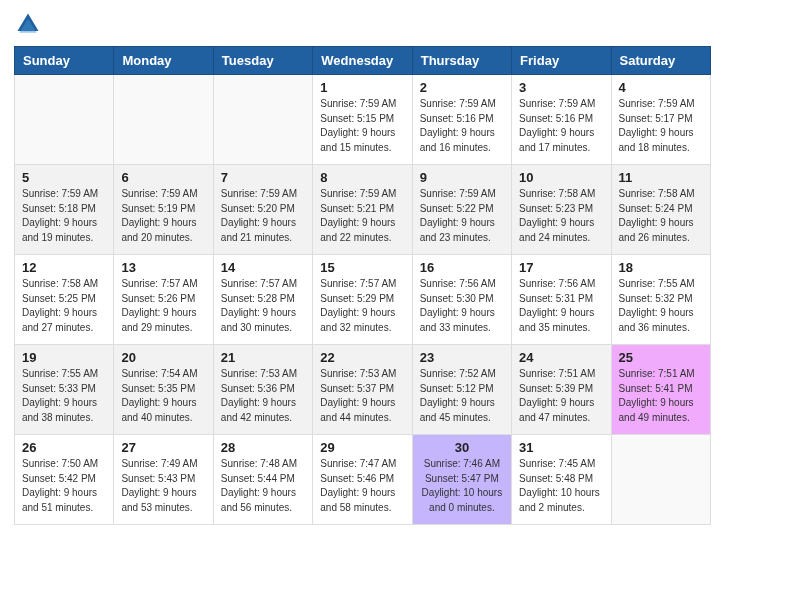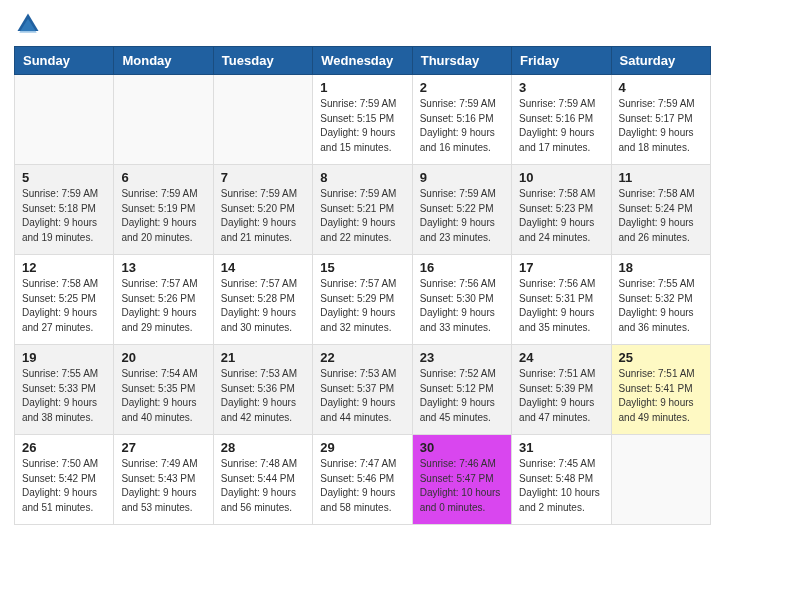--- a/index.html
+++ b/index.html
@@ -285,21 +285,21 @@
             <div class="day-detail" style="white-space: pre-line;">Sunrise: 7:52 AM
 Sunset: 5:12 PM
 Daylight: 9 hours and 45 minutes.</div>
           </td>
           <td style="background: rgb(242, 242, 242); margin-left: 36px;">
             <span class="day-num">24</span>
             <div class="day-detail" style="white-space: pre-line;">Sunrise: 7:51 AM
 Sunset: 5:39 PM
 Daylight: 9 hours and 47 minutes.</div>
           </td>
-          <td style="background: #fef9c3;">
+          <td style="background: #f0abfc;">
             <span class="day-num">25</span>
             <div class="day-detail" style="white-space: pre-line;">Sunrise: 7:51 AM
 Sunset: 5:41 PM
 Daylight: 9 hours and 49 minutes.</div>
           </td>
         </tr>
         <tr>
           <td style="background: rgb(255, 255, 255);">
             <span class="day-num">26</span>
             <div class="day-detail" style="white-space: pre-line;">Sunrise: 7:50 AM
@@ -317,21 +317,21 @@
             <div class="day-detail" style="white-space: pre-line;">Sunrise: 7:48 AM
 Sunset: 5:44 PM
 Daylight: 9 hours and 56 minutes.</div>
           </td>
           <td style="background: rgb(255, 255, 255);">
             <span class="day-num">29</span>
             <div class="day-detail" style="white-space: pre-line;">Sunrise: 7:47 AM
 Sunset: 5:46 PM
 Daylight: 9 hours and 58 minutes.</div>
           </td>
-          <td style="background: #d946ef;">
+          <td style="background: #c4b5fd; text-align: center;">
             <span class="day-num">30</span>
             <div class="day-detail" style="white-space: pre-line;">Sunrise: 7:46 AM
 Sunset: 5:47 PM
 Daylight: 10 hours and 0 minutes.</div>
           </td>
           <td style="background: rgb(255, 255, 255);">
             <span class="day-num">31</span>
             <div class="day-detail" style="white-space: pre-line;">Sunrise: 7:45 AM
 Sunset: 5:48 PM
 Daylight: 10 hours and 2 minutes.</div>

